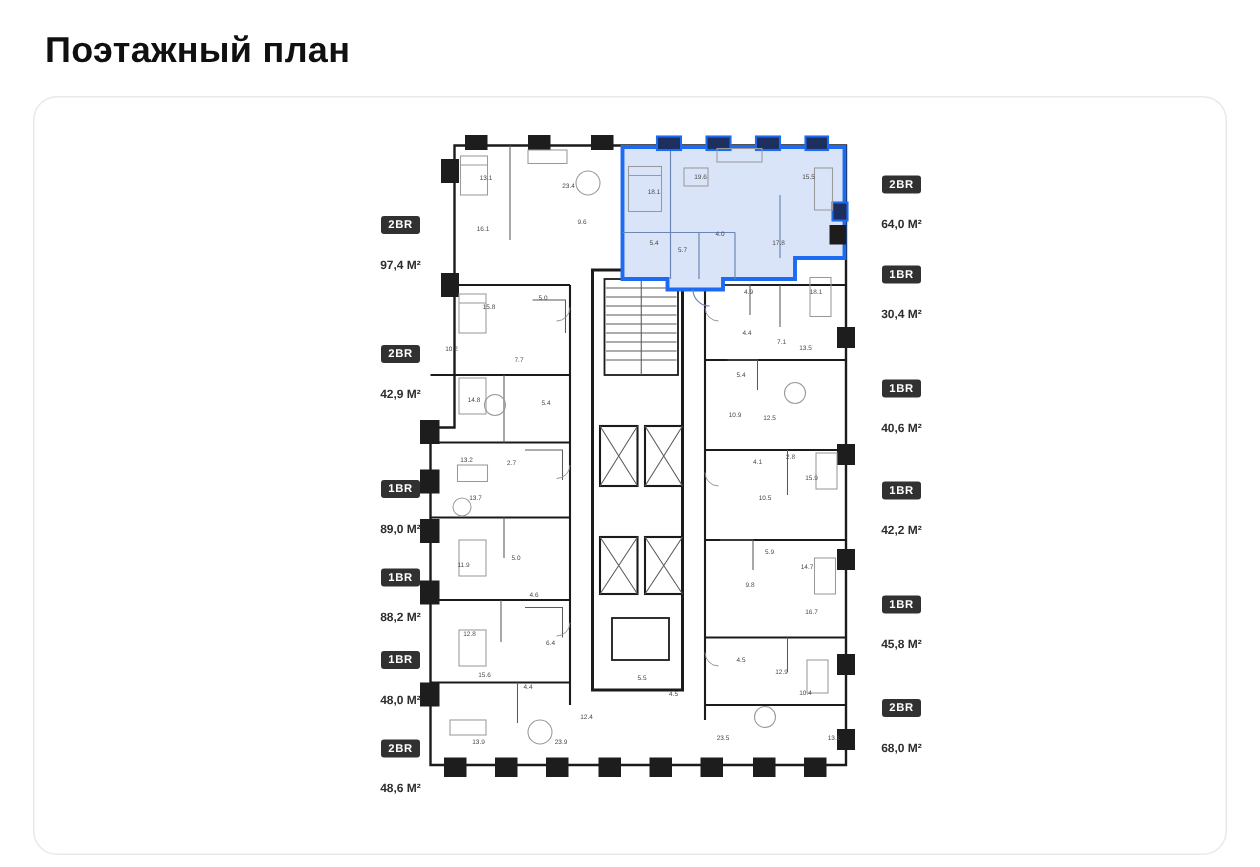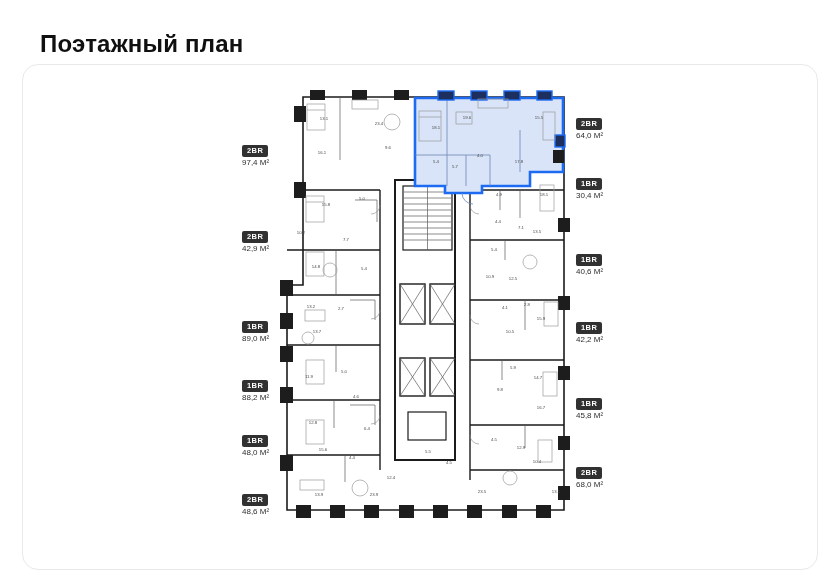--- a/index.html
+++ b/index.html
@@ -1,49 +1,49 @@
 <!DOCTYPE html>
 <html><head>
 <meta charset="utf-8">
 <style>
   html,body{margin:0;padding:0;}
   body{
     width:840px;height:578px;position:relative;overflow:hidden;
     background:#ffffff;font-family:"Liberation Sans",sans-serif;
   }
   .page-title{
-    position:absolute;left:24px;top:14px;margin:16px;
+    position:absolute;left:24px;top:14px;margin:6px;
     font-size:24px;font-weight:700;color:#101010;letter-spacing:.2px;
   }
   .plan-card{
     position:absolute;left:22px;top:64px;width:794px;height:504px;
     background:#fff;border:1px solid #e9e9eb;border-radius:16px;
   }
   #floorplan{position:absolute;left:240px;top:80px;width:390px;height:475px;}
   #floorplan text{
     font-family:"Liberation Sans",sans-serif;font-size:4.3px;fill:#4a4a4a;
   }
   .wall{stroke:var(--wall);fill:none;}
   .thin{stroke:#5a5a5a;stroke-width:.7;fill:none;}
   .furn{stroke:#9a9a9a;stroke-width:.7;fill:none;}
   .pillar{fill:#1d1d1d;stroke:none;}
   .hl-poly{fill:var(--hl-fill);stroke:var(--hl);stroke-width:2.6;}
   .hl-pillar{fill:#1c2f5e;stroke:var(--hl);stroke-width:1.4;}
   .hl-thin{stroke:#6c87b4;stroke-width:.8;fill:none;}
   .door{stroke:#8a8a8a;stroke-width:.6;fill:none;}
   .unit-label{
-    position:absolute;width:50px;line-height:1;
+    position:absolute;width:50px;text-align:center;line-height:1;
   }
   .unit-label .badge{
     display:inline-block;background:var(--badge);color:#fff;
     font-size:7.5px;font-weight:700;padding:2px 5px;border-radius:2px;
     letter-spacing:.4px;
   }
   .unit-label .area{
-    font-size:8px;color:#2e2e2e;margin-top:2px;font-weight:400;
+    font-size:8px;color:#2e2e2e;margin-top:17px;font-weight:700;
   }
 </style>
 </head>
 <body style="--hl: #1d6bf3; --hl-fill: #d9e4f8; --wall: #1b1b1b; --badge: #313131;">
 
 <h1 class="page-title">Поэтажный план</h1>
 
 <div class="plan-card"></div>
 
 <svg id="floorplan" viewBox="240 80 390 475" xmlns="http://www.w3.org/2000/svg">

